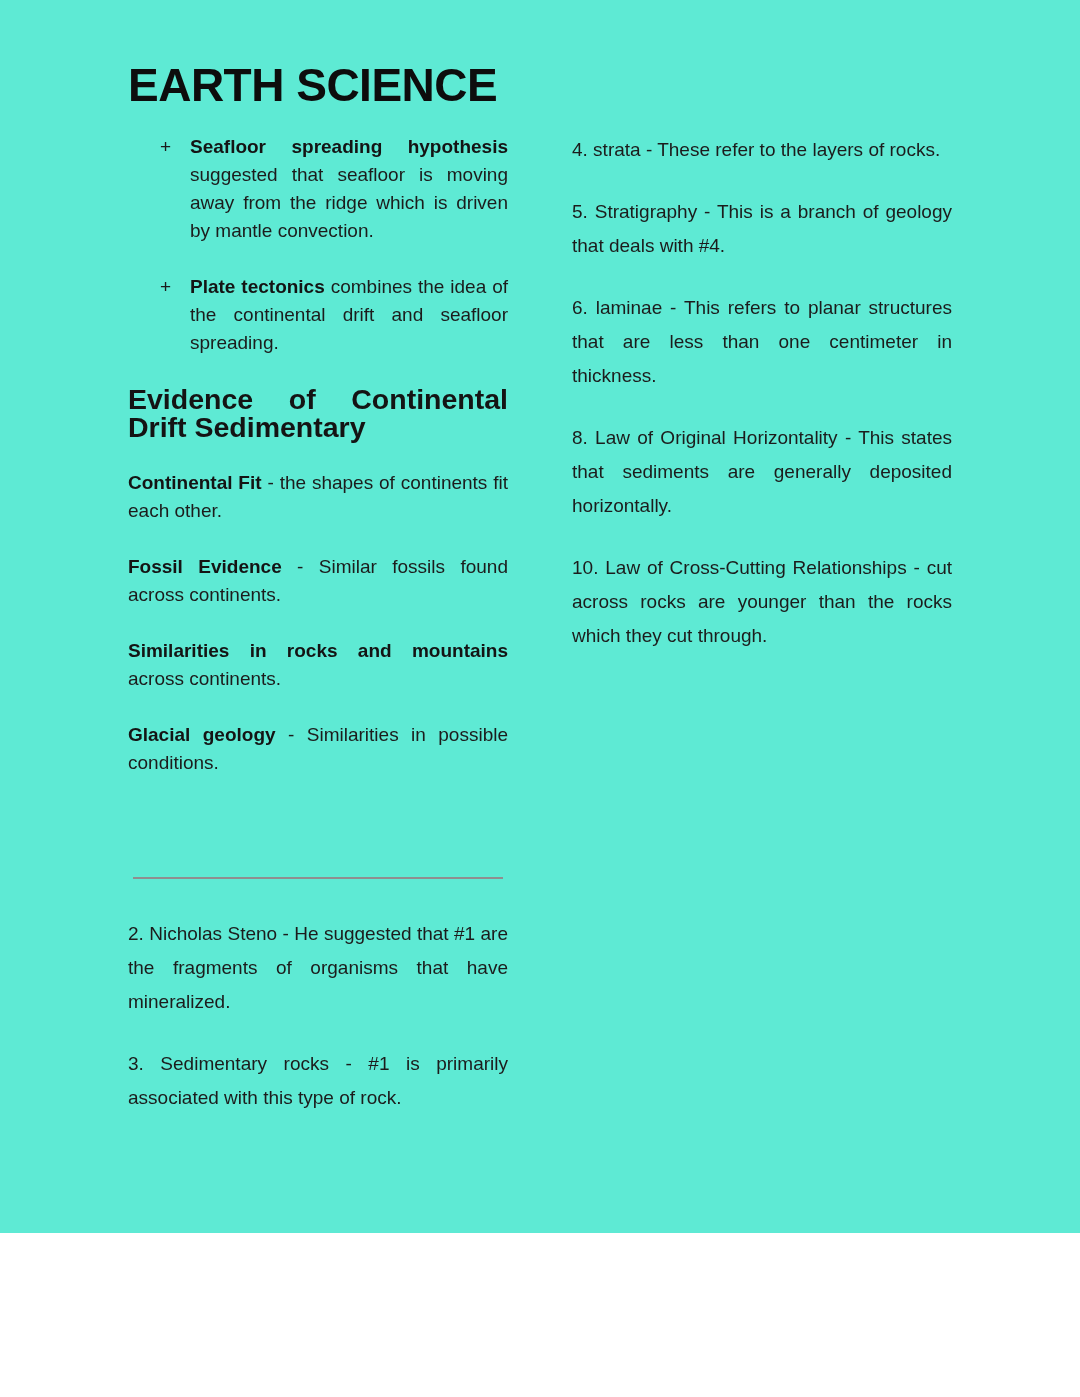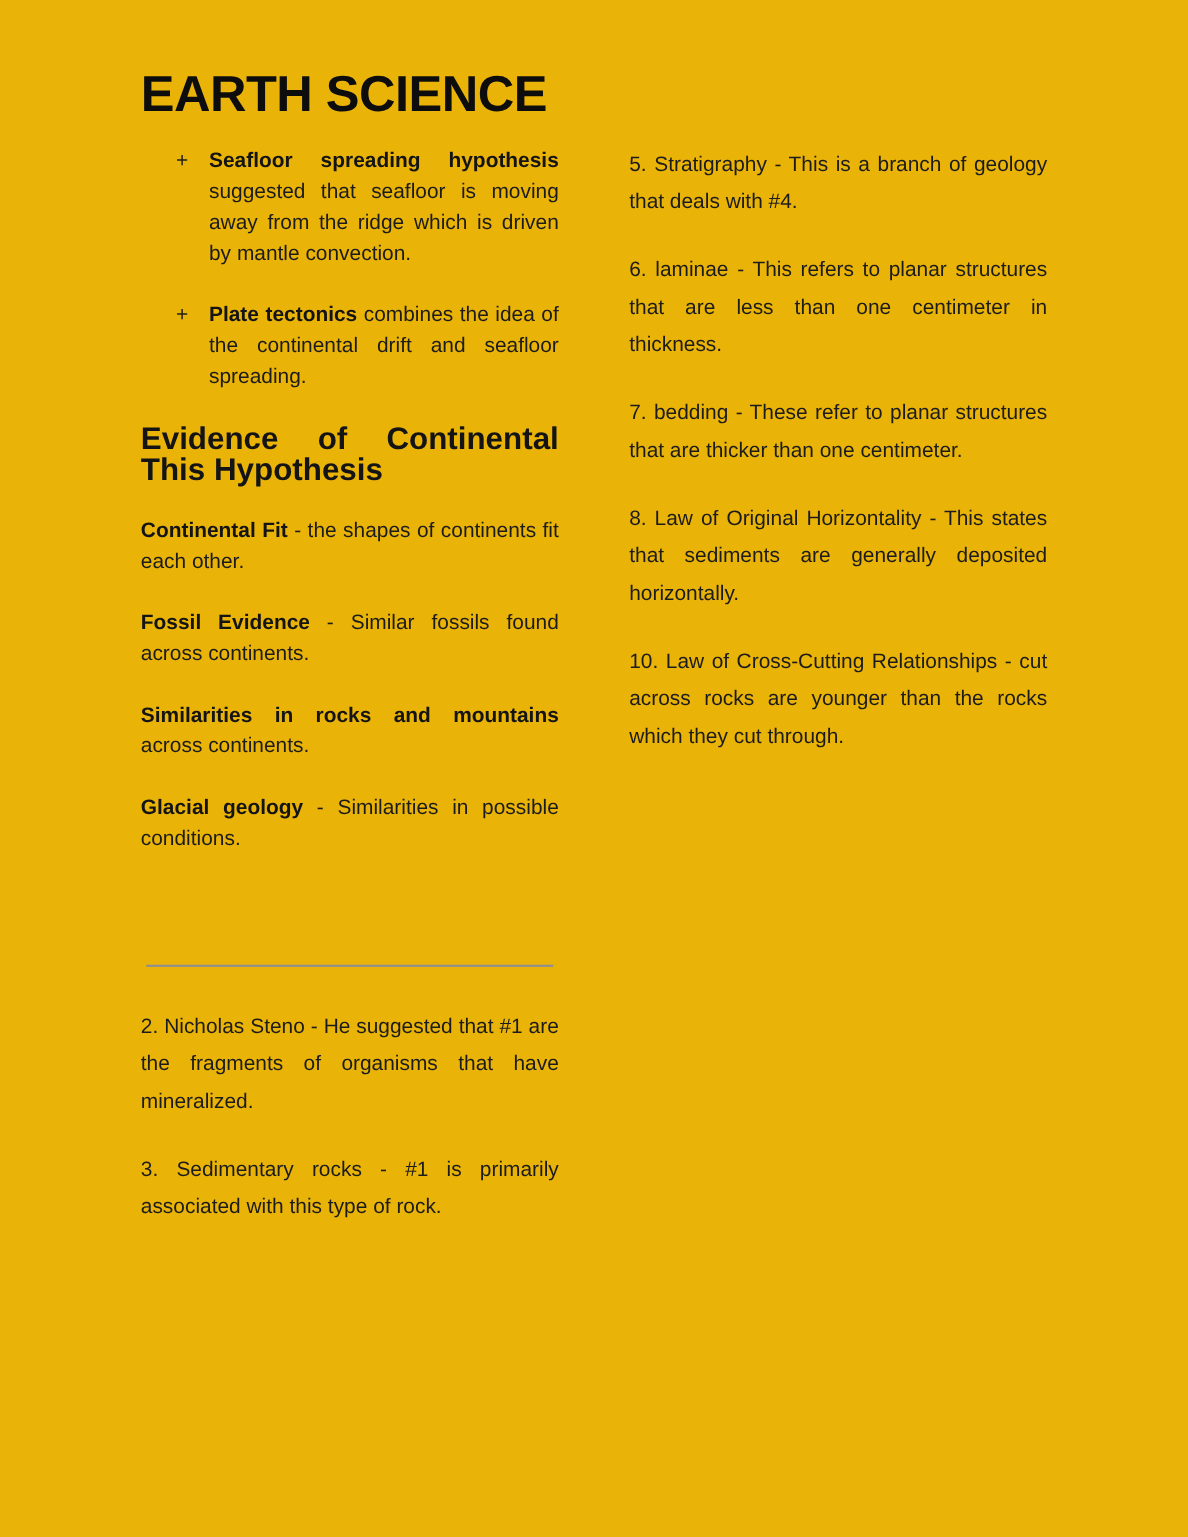--- a/index.html
+++ b/index.html
@@ -8,23 +8,23 @@
     background: #ffffff;
   }
   body {
     height: 1397px;
     font-family: "Liberation Sans", sans-serif;
     color: #1c1c1c;
     overflow: hidden;
   }
   .page {
     width: 1080px;
-    height: 1397px;
+    height: 1233px;
     padding: 60px 128px 0 128px;
-    background: #eab308;
+    background: #5eead4;
   }
   .doc-title {
     font-size: 46px;
     line-height: 1.1;
     font-weight: 800;
     letter-spacing: -0.5px;
     color: #0d0d0d;
     margin-bottom: 22px;
   }
   .columns {
@@ -94,41 +94,41 @@
       <div class="bullet">
         <span class="bullet-marker">+</span>
         <p class="bullet-text"><span class="b">Seafloor spreading hypothesis</span><span> suggested that seafloor is moving away from the ridge which is driven by mantle convection.</span></p>
       </div>
 
       <div class="bullet">
         <span class="bullet-marker">+</span>
         <p class="bullet-text"><span class="b">Plate tectonics</span><span> combines the idea of the continental drift and seafloor spreading.</span></p>
       </div>
 
-      <h2 class="section-heading">Evidence of Continental This Hypothesis</h2>
+      <h2 class="section-heading">Evidence of Continental Drift Sedimentary</h2>
 
       <p class="para"><span class="b">Continental Fit</span><span> - the shapes of continents fit each other.</span></p>
 
       <p class="para"><span class="b">Fossil Evidence</span><span> - Similar fossils found across continents.</span></p>
 
       <p class="para"><span class="b">Similarities in rocks and mountains</span><span> across continents.</span></p>
 
       <p class="para"><span class="b">Glacial geology</span><span> - Similarities in possible conditions.</span></p>
 
       <hr class="divider">
 
       <p class="numbered">2. Nicholas Steno - He suggested that #1 are the fragments of organisms that have mineralized.</p>
       <p class="numbered">3. Sedimentary rocks - #1 is primarily associated with this type of rock.</p>
 
     </div>
 
     <div class="col">
 
+      <p class="numbered">4. strata - These refer to the layers of rocks.</p>
       <p class="numbered">5. Stratigraphy - This is a branch of geology that deals with #4.</p>
       <p class="numbered">6. laminae - This refers to planar structures that are less than one centimeter in thickness.</p>
-      <p class="numbered">7. bedding - These refer to planar structures that are thicker than one centimeter.</p>
       <p class="numbered">8. Law of Original Horizontality - This states that sediments are generally deposited horizontally.</p>
       <p class="numbered">10. Law of Cross-Cutting Relationships - cut across rocks are younger than the rocks which they cut through.</p>
 
     </div>
 
   </div>
 </div>
 
 </body></html>

